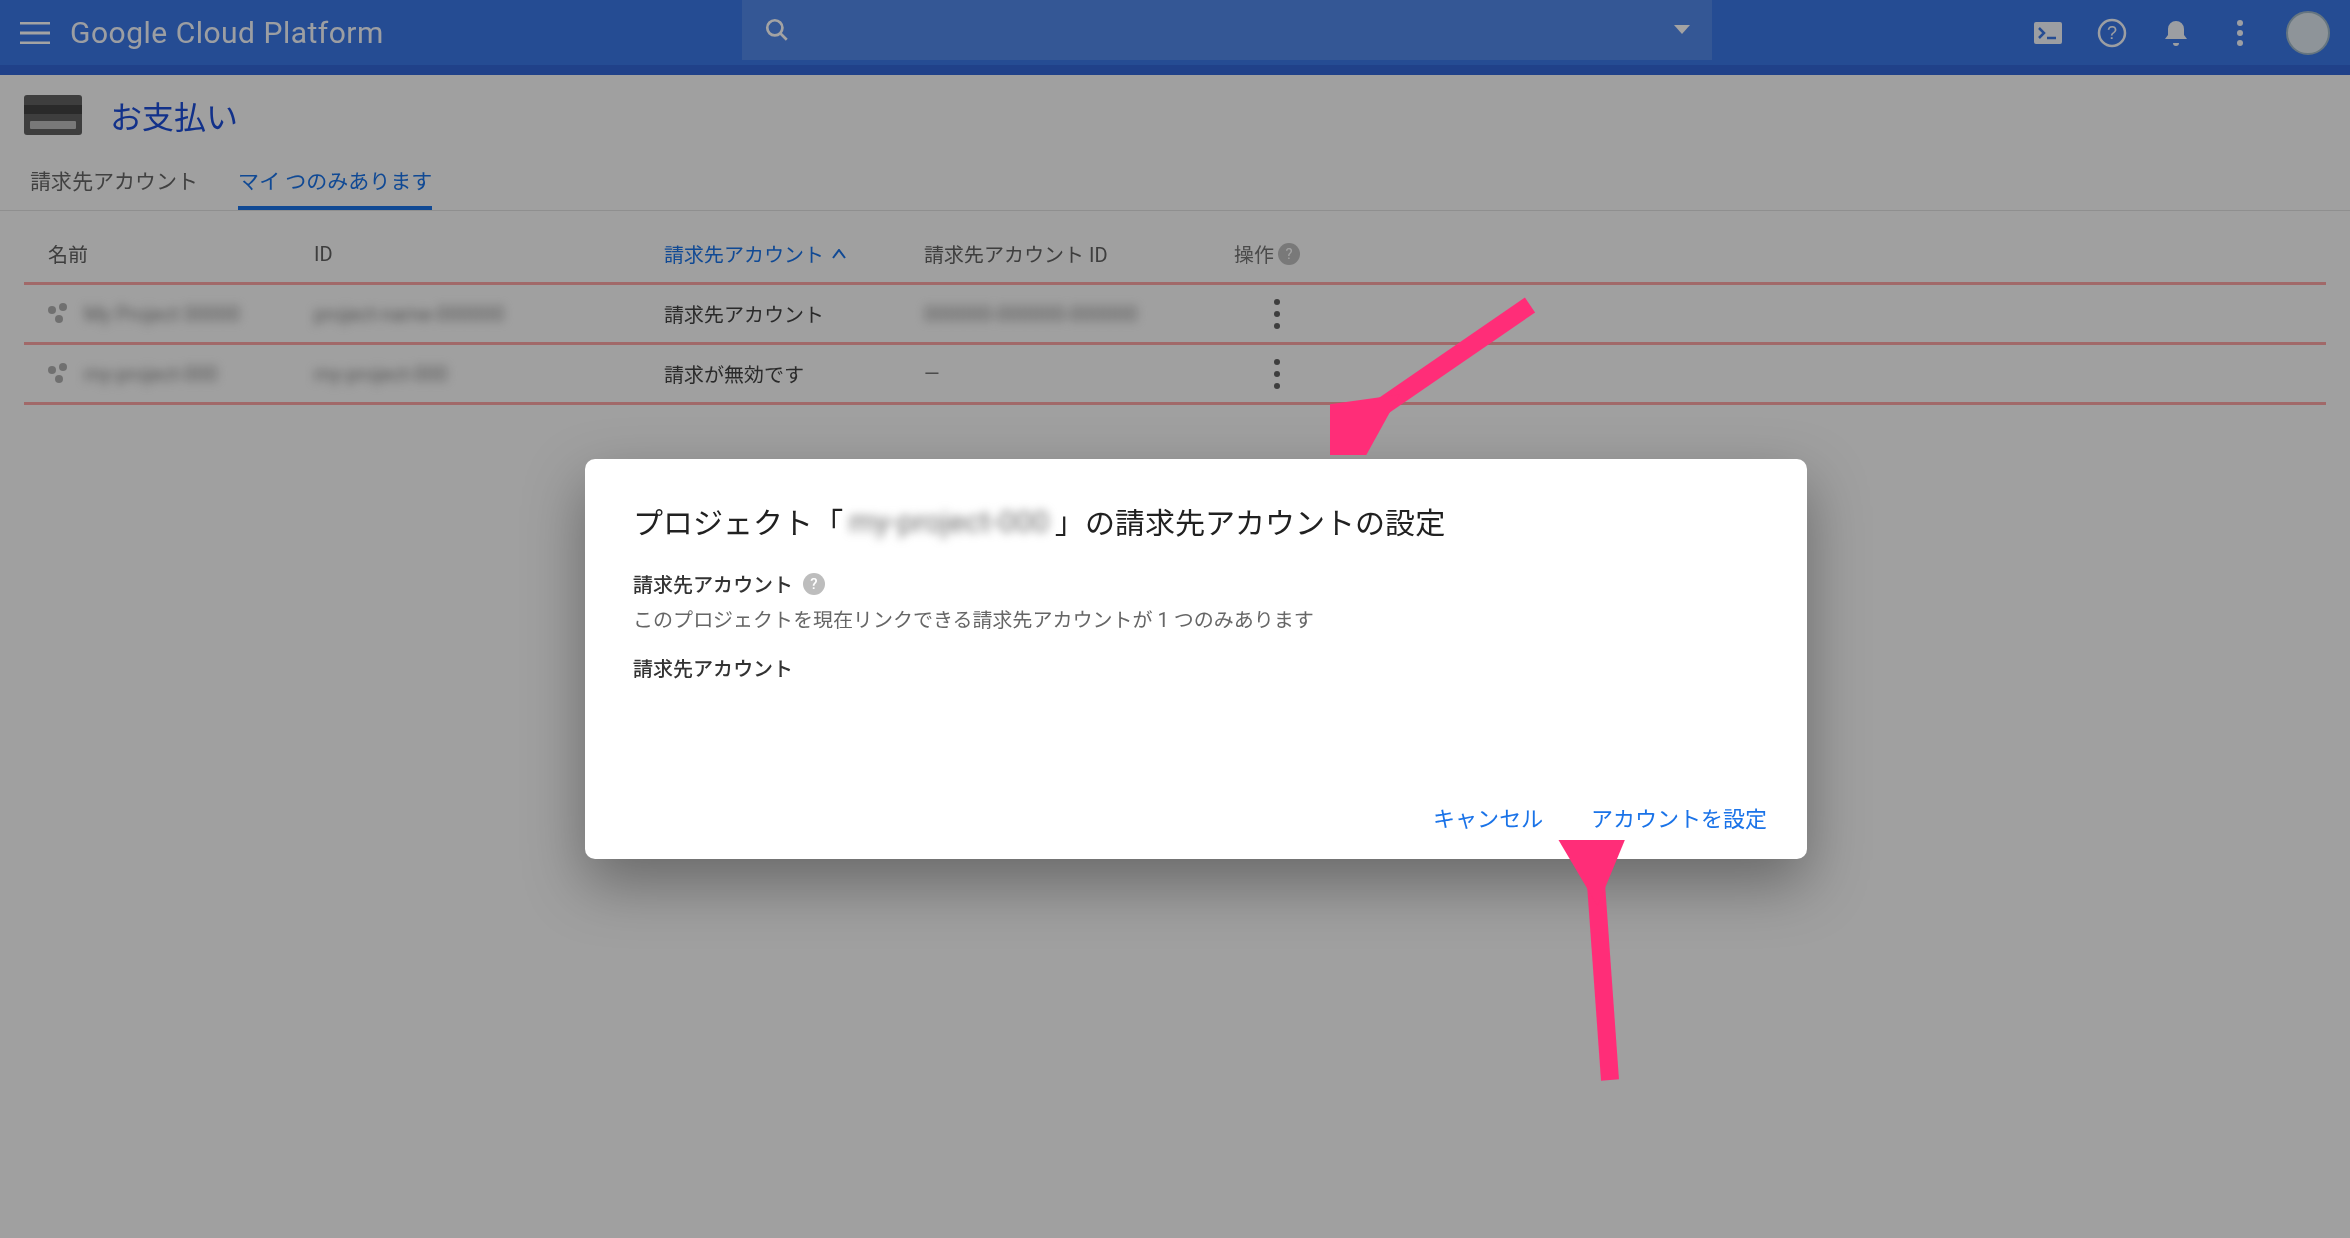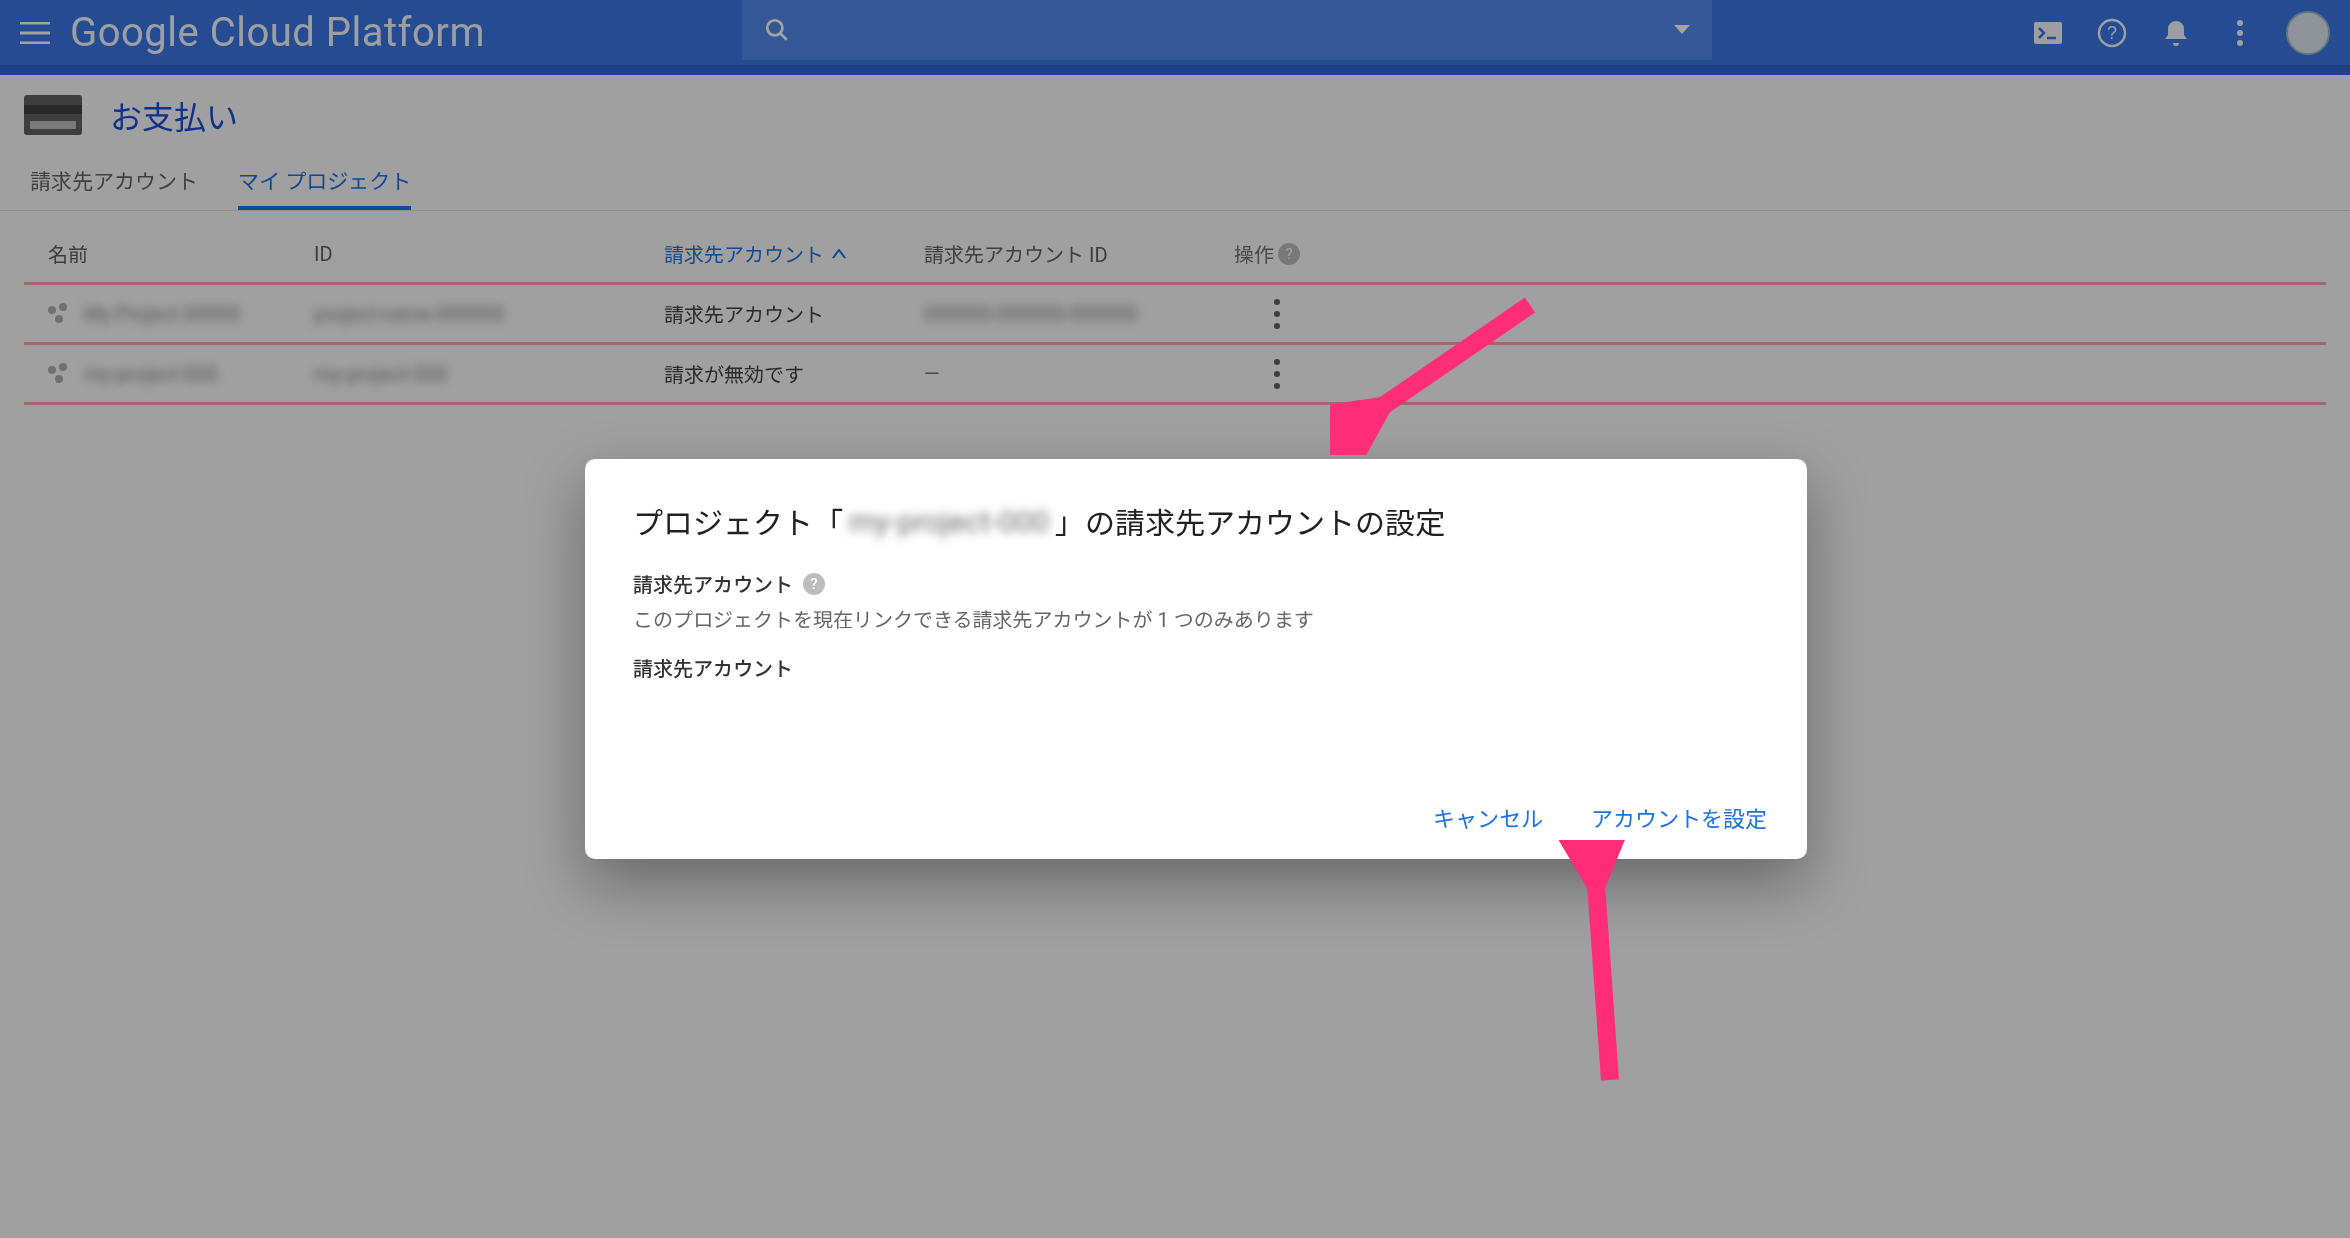--- a/index.html
+++ b/index.html
@@ -1,20 +1,20 @@
 <!DOCTYPE html>
 <html><head>
 <meta charset="utf-8">
 <style>
   html,body{margin:0;padding:0;width:2350px;height:1238px;font-family:Roboto,"Helvetica Neue",Arial,"Noto Sans JP",sans-serif;background:#f1f1f1;color:#212121;overflow:hidden;}
   *{box-sizing:border-box;}
   
   .topbar{position:absolute;left:0;top:0;right:0;height:65px;background:#3b78e7;display:flex;align-items:center;color:#fff;}
   .topbar .menu-btn{width:70px;height:65px;display:flex;align-items:center;justify-content:center;}
-  .topbar .brand{font-size:40px;letter-spacing:0.5px;opacity:0.95;font-weight:400;}
+  .topbar .brand{font-size:30px;letter-spacing:0.5px;opacity:0.95;font-weight:400;}
   .search-area{position:absolute;left:742px;top:0;width:970px;height:60px;background:rgba(255,255,255,0.12);display:flex;align-items:center;}
   .search-area .search-icon{width:70px;display:flex;align-items:center;justify-content:center;}
   .search-area input{flex:1;background:transparent;border:none;outline:none;color:#fff;font-size:22px;}
   .search-area .drop{width:60px;display:flex;align-items:center;justify-content:center;}
   .right-icons{position:absolute;right:20px;top:0;height:65px;display:flex;align-items:center;gap:28px;}
   .right-icons .ic{width:36px;height:36px;display:flex;align-items:center;justify-content:center;opacity:0.95;}
   .avatar{width:44px;height:44px;border-radius:50%;background:#dfe8ef;border:2px solid #9fb8c9;}
   .bluebar2{position:absolute;left:0;top:65px;right:0;height:10px;background:#3367d6;}
   
   .page{position:absolute;left:0;top:75px;right:0;bottom:0;background:#fafafa;}
@@ -117,21 +117,21 @@
 <div class="bluebar2"></div>
 
 <div class="page">
   <div class="page-header">
     <div class="card-icon"></div>
     <div class="page-title">お支払い</div>
   </div>
 
   <div class="tabs">
     <div class="tab">請求先アカウント</div>
-    <div class="tab active">マイ プロジェクト</div>
+    <div class="tab active">マイ つのみあります</div>
   </div>
 
   <div class="tbl">
     <div class="thead">
       <div class="col-name">名前</div>
       <div class="col-id">ID</div>
       <div class="col-ba">
         <span>請求先アカウント</span>
         <svg width="14" height="10" viewBox="0 0 14 10">
             <path d="M1 9l6-8 6 8" fill="none" stroke="#1a73e8" stroke-width="2"></path>

